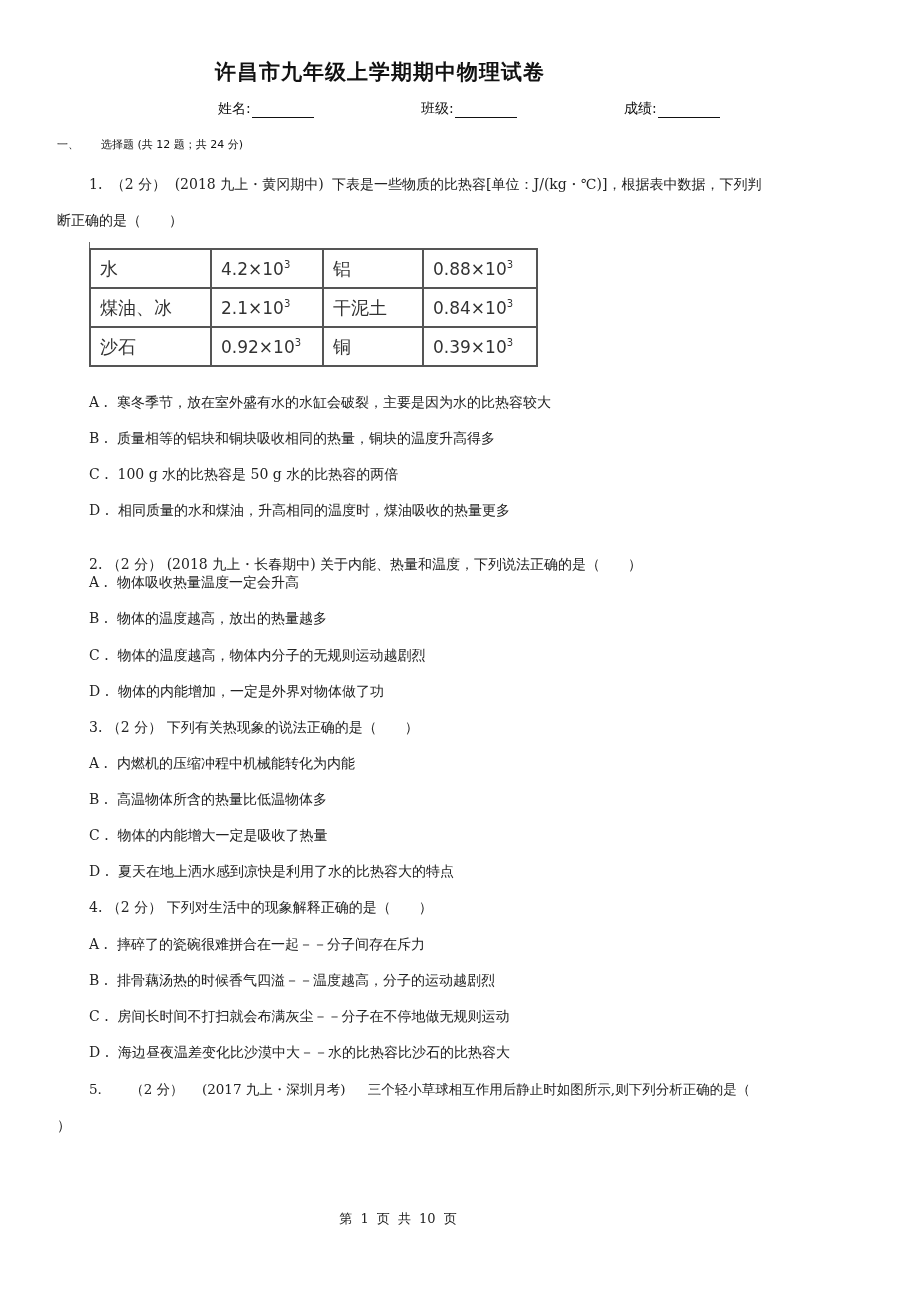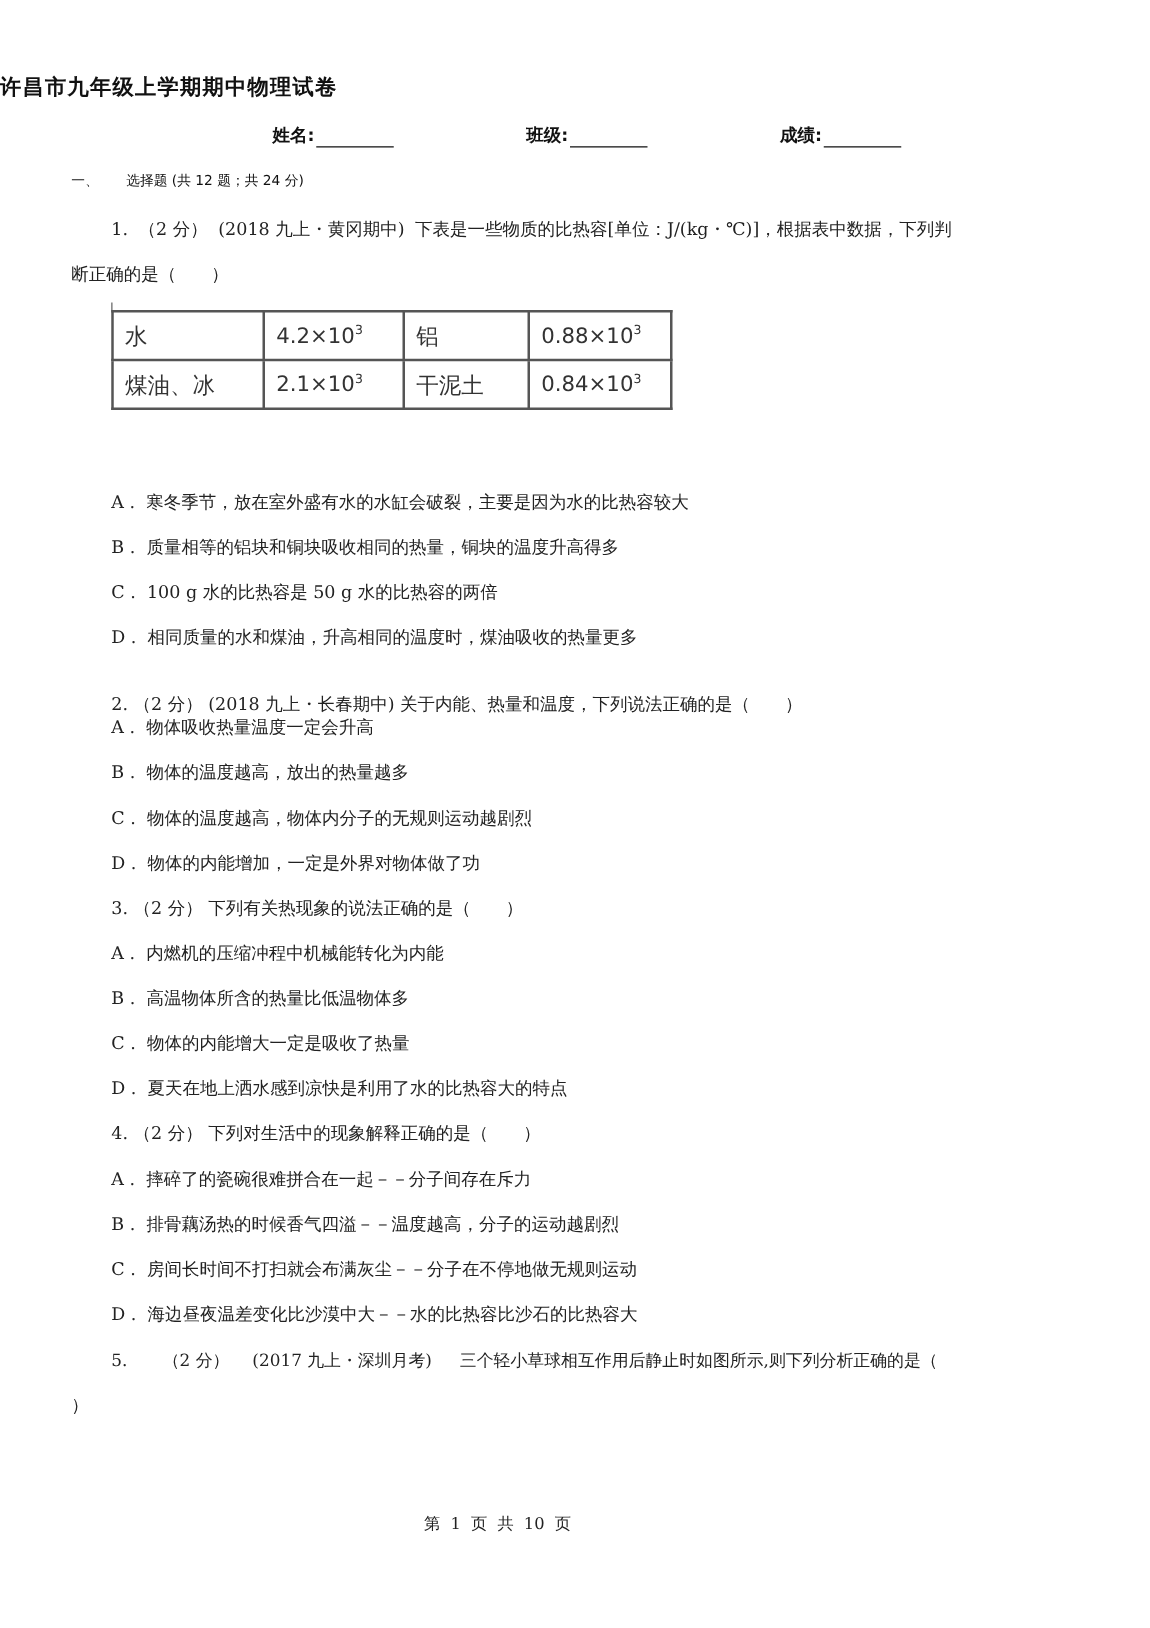--- a/index.html
+++ b/index.html
@@ -11,31 +11,32 @@
       width: 920px;
       height: 1302px;
       position: relative;
       overflow: hidden;
       font-family: "DejaVu Serif", "Liberation Serif", serif;
       color: #1a1a1a;
     }
     .abs { position: absolute; white-space: nowrap; }
     .title {
       left: 0; width: 760px; top: 58px;
+      text-align: center;
       font-family: "DejaVu Sans", "Liberation Sans", sans-serif;
-      font-size: 17px;
+      font-size: 21px;
       font-weight: bold;
       letter-spacing: 1px;
       color: #111;
     }
     .field {
       top: 100px;
       font-family: "DejaVu Sans", "Liberation Sans", sans-serif;
       font-size: 14px;
-      font-weight: bold;
+      font-weight: normal;
       color: #111;
       display: flex;
       align-items: flex-end;
     }
     .field .blank {
       display: inline-block;
       width: 62px;
       border-bottom: 1px solid #111;
       height: 14px;
       margin-left: 1px;
@@ -123,20 +124,26 @@
     <td class="c1"><span>4.2×10</span><sup>3</sup></td>
     <td class="c2">铝</td>
     <td class="c3"><span>0.88×10</span><sup>3</sup></td>
   </tr>
   <tr>
     <td class="c0">煤油、冰</td>
     <td class="c1"><span>2.1×10</span><sup>3</sup></td>
     <td class="c2">干泥土</td>
     <td class="c3"><span>0.84×10</span><sup>3</sup></td>
   </tr>
+  <tr>
+    <td class="c0">沙石</td>
+    <td class="c1"><span>0.92×10</span><sup>3</sup></td>
+    <td class="c2">铜</td>
+    <td class="c3"><span>0.39×10</span><sup>3</sup></td>
+  </tr>
 </tbody>
   </table>
 
 <div class="abs line" style="left:89px; top:393px;"><span>A .</span>&nbsp; <span>寒冬季节，放在室外盛有水的水缸会破裂，主要是因为水的比热容较大</span></div>
 <div class="abs line" style="left:89px; top:429px;"><span>B .</span>&nbsp; <span>质量相等的铝块和铜块吸收相同的热量，铜块的温度升高得多</span></div>
 <div class="abs line" style="left:89px; top:465px;"><span>C .</span>&nbsp; <span>100 g 水的比热容是 50 g 水的比热容的两倍</span></div>
 <div class="abs line" style="left:89px; top:501px;"><span>D .</span>&nbsp; <span>相同质量的水和煤油，升高相同的温度时，煤油吸收的热量更多</span></div>
 
 <div class="abs line" style="left:89px; top:555px;">
   <span>2.</span>

